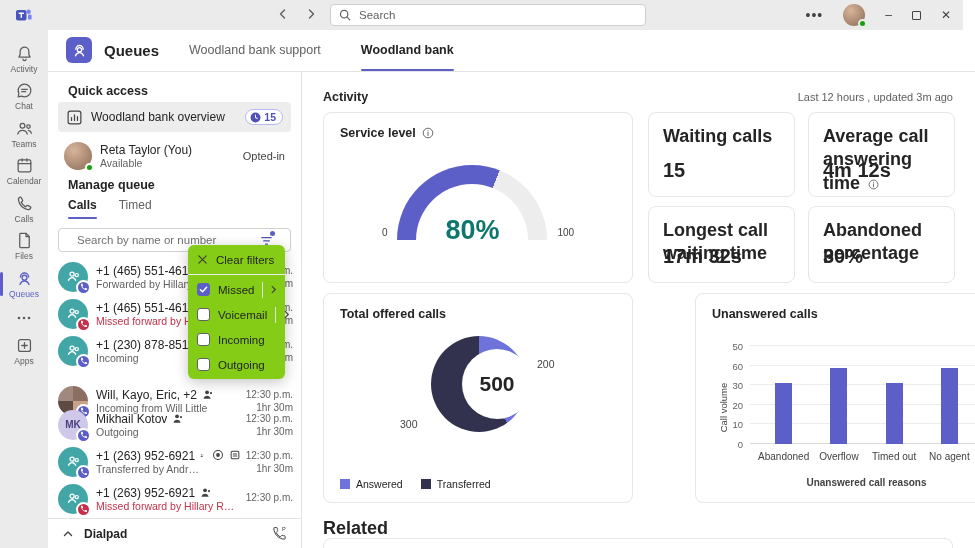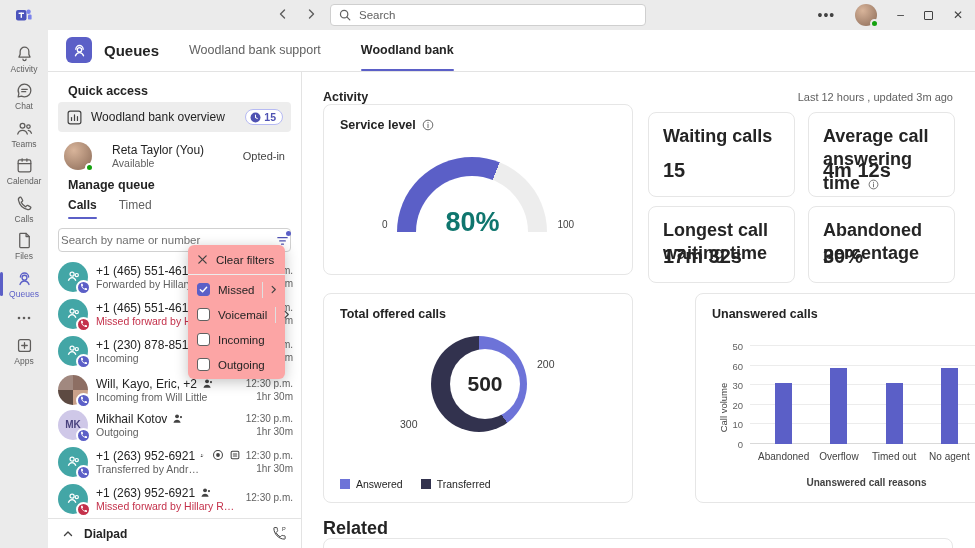--- a/index.html
+++ b/index.html
@@ -2,21 +2,21 @@
 <html><head>
 <meta charset="utf-8">
 <style>
   html,body{margin:0;padding:0;background:#dcdcdc;}
   *{box-sizing:border-box;}
   #root{
     position:relative;width:975px;height:548px;background:#fff;overflow:hidden;
     font-family:"Liberation Sans","DejaVu Sans",sans-serif;color:#242424;
   }
   
-  .titlebar{position:absolute;top:0;left:0;right:0;height:46px;background:#ebebeb;}
+  .titlebar{position:absolute;top:0;left:0;right:12px;height:46px;background:#ebebeb;}
   .tb-logo{position:absolute;left:16px;top:7px;width:16px;height:16px;}
   .tb-nav{position:absolute;left:276px;top:7px;display:flex;gap:14px;align-items:center;}
   .tb-chev{width:14px;height:14px;display:flex;align-items:center;justify-content:center;cursor:pointer;}
   .tb-search{position:absolute;left:330px;top:4px;width:316px;height:22px;background:#fff;border:1px solid #cfcfcf;border-radius:4px;display:flex;align-items:center;padding:0 8px;gap:6px;}
   .tb-search input{border:none;outline:none;flex:1;font-size:11.5px;color:#242424;background:transparent;font-family:inherit;}
   .tb-search input::placeholder{color:#616161;}
   .tb-right{position:absolute;right:12px;top:0;height:30px;display:flex;align-items:center;gap:20px;}
   .tb-more{font-size:14px;color:#424242;letter-spacing:1px;cursor:pointer;}
   .tb-avatar{position:relative;width:22px;height:22px;border-radius:50%;background:radial-gradient(circle at 35% 30%,#d8b49a,#8a6a57);cursor:pointer;}
   .presence{position:absolute;right:-2px;bottom:-2px;width:9px;height:9px;border-radius:50%;background:#13a10e;border:2px solid #ebebeb;}
@@ -38,32 +38,32 @@
   .rail-item.active .rlabel{color:#5b5fc7;}
   .rail-item.active::before{content:"";position:absolute;left:0;top:7px;bottom:7px;width:2.5px;border-radius:2px;background:#5b5fc7;}
   .rail-more{height:30px;}
   
   .queue-panel{position:absolute;top:72px;left:48px;bottom:0;width:254px;background:#fff;border-right:1px solid #e3e3e3;}
   .qp-sect{position:absolute;left:20px;font-size:12.5px;font-weight:700;color:#242424;}
   .qp-overview{position:absolute;left:10px;right:10px;top:30px;height:30px;background:#ededed;border-radius:4px;display:flex;align-items:center;padding:0 8px;gap:8px;cursor:pointer;}
   .qp-overview .olabel{flex:1;font-size:12px;color:#242424;}
   .qp-badge{display:flex;align-items:center;gap:3px;padding:1px 6px 1px 4px;border:1px solid #b6baf3;border-radius:999px;background:#fff;}
   .qp-badge .bnum{font-size:10.5px;font-weight:700;color:#4f52b2;}
-  .agent-row{position:absolute;left:10px;right:10px;top:66px;height:36px;display:flex;align-items:center;padding:0 6px;gap:20px;cursor:pointer;}
+  .agent-row{position:absolute;left:10px;right:10px;top:66px;height:36px;display:flex;align-items:center;padding:0 6px;gap:8px;cursor:pointer;}
   .agent-avatar{position:relative;width:28px;height:28px;border-radius:50%;background:radial-gradient(circle at 35% 30%,#d8b49a,#8a6a57);flex:none;}
   .agent-avatar .presence{border-color:#fff;}
   .agent-texts{flex:1;min-width:0;}
   .agent-name{font-size:12px;color:#242424;}
   .agent-status{font-size:10.5px;color:#616161;}
   .agent-optin{font-size:11px;color:#424242;}
   .qp-tabs{position:absolute;left:20px;top:126px;display:flex;gap:22px;}
   .qp-tab{position:relative;font-size:12px;color:#616161;padding-bottom:7px;cursor:pointer;}
   .qp-tab.active{color:#242424;font-weight:700;}
   .qp-tab.active::after{content:"";position:absolute;left:0;right:0;bottom:0;height:2px;border-radius:2px;background:#5b5fc7;}
-  .qp-search{position:absolute;left:10px;right:10px;top:156px;height:24px;border:1px solid #d1d1d1;border-radius:4px;display:flex;align-items:center;padding:0 0;gap:6px;background:#fff;}
+  .qp-search{position:absolute;left:10px;right:10px;top:156px;height:24px;border:1px solid #d1d1d1;border-radius:4px;display:flex;align-items:center;padding:0 16px;gap:6px;background:#fff;}
   .qp-search input{border:none;outline:none;flex:1;font-size:11.5px;background:transparent;font-family:inherit;color:#242424;}
   .qp-search input::placeholder{color:#707070;}
   .filter-btn{position:relative;width:16px;height:16px;display:flex;align-items:center;justify-content:center;cursor:pointer;flex:none;}
   .filter-dot{position:absolute;right:-1px;top:-1px;width:5px;height:5px;border-radius:50%;background:#5b5fc7;}
   .call-list{position:absolute;left:0;right:0;top:186px;bottom:30px;overflow:hidden;}
   .call-row{position:absolute;left:10px;right:8px;height:37px;display:flex;align-items:center;gap:8px;cursor:pointer;}
   .cl-avatar{position:relative;width:30px;height:30px;border-radius:50%;flex:none;display:flex;align-items:center;justify-content:center;}
   .cl-avatar.teal{background:#43a6a6;}
   .cl-avatar.photo-group{background:conic-gradient(#8d6e63 0 25%,#c9a18a 0 50%,#5d4a42 0 75%,#a1887f 0);}
   .cl-avatar.initials{background:#cfc8e8;font-size:10px;font-weight:700;color:#49427e;}
@@ -74,21 +74,21 @@
   .cl-title{font-size:12px;color:#242424;white-space:nowrap;display:flex;align-items:center;gap:5px;}
   .cl-sub{font-size:10.5px;color:#616161;white-space:nowrap;overflow:hidden;text-overflow:ellipsis;}
   .cl-sub.missed{color:#c4314b;}
   .cl-right{text-align:right;flex:none;}
   .cl-timeline{display:flex;align-items:center;gap:5px;justify-content:flex-end;}
   .cl-time{font-size:10px;color:#616161;}
   .cl-dur{font-size:10px;color:#616161;margin-top:2px;}
   .dialpad{position:absolute;left:0;right:0;bottom:0;height:30px;border-top:1px solid #e3e3e3;display:flex;align-items:center;padding:0 14px;gap:10px;cursor:pointer;background:#fff;}
   .dialpad-label{flex:1;font-size:12px;font-weight:700;color:#242424;}
   
-  .fmenu{position:absolute;left:188px;top:245px;width:97px;background:#fca5a5;border-radius:6px;box-shadow:0 3px 14px rgba(0,0,0,.24);z-index:50;padding:2px 0;}
+  .fmenu{position:absolute;left:188px;top:245px;width:97px;background:#84cc16;border-radius:6px;box-shadow:0 3px 14px rgba(0,0,0,.24);z-index:50;padding:2px 0;}
   .fitem{height:25px;display:flex;align-items:center;padding:0 9px;gap:8px;font-size:11.5px;color:#242424;cursor:pointer;}
   .fdivider{height:1px;background:#ececec;margin:2px 0;}
   .cbx{width:13px;height:13px;border:1.4px solid #616161;border-radius:3px;flex:none;display:flex;align-items:center;justify-content:center;background:#fff;}
   .cbx svg{display:none;}
   .cbx.checked{background:#5b5fc7;border-color:#5b5fc7;}
   .cbx.checked svg{display:block;}
   .flabel{flex:1;}
   .fsub{display:flex;align-items:center;gap:6px;border-left:1px solid #e0e0e0;padding-left:6px;height:16px;}
   
   .main{position:absolute;top:72px;left:302px;right:0;bottom:0;background:#fff;overflow:hidden;}
@@ -102,21 +102,21 @@
   .gauge-arc{position:absolute;left:0;top:0;width:150px;height:150px;border-radius:50%;}
   .gauge-hole{position:absolute;left:19px;top:19px;width:112px;height:112px;border-radius:50%;background:#fff;}
   .gauge-value{position:absolute;left:0;right:0;bottom:-6px;text-align:center;font-size:27px;font-weight:700;color:#0f766e;}
   .gauge-minmax{font-size:10px;color:#424242;padding-bottom:2px;}
   
   .kpi-label{position:absolute;left:14px;top:12px;right:12px;font-size:18px;font-weight:700;line-height:1.3;display:inline;}
   .kpi-value{position:absolute;left:14px;bottom:14px;font-size:20px;font-weight:700;}
   
   .donut-wrap{position:absolute;left:0;top:42px;width:310px;height:130px;}
   .donut{position:absolute;left:107px;top:0;width:96px;height:96px;border-radius:50%;}
-  .donut-hole{position:absolute;left:19px;top:13px;width:70px;height:70px;border-radius:50%;background:#fff;display:flex;align-items:center;justify-content:center;font-size:21px;font-weight:700;}
+  .donut-hole{position:absolute;left:31px;top:13px;width:70px;height:70px;border-radius:50%;background:#fff;display:flex;align-items:center;justify-content:center;font-size:21px;font-weight:700;}
   .donut-label{position:absolute;font-size:10.5px;color:#424242;}
   .dl-200{left:213px;top:22px;}
   .dl-300{left:76px;top:82px;}
   .legend{position:absolute;left:16px;bottom:12px;display:flex;gap:18px;align-items:center;}
   .leg-item{display:flex;align-items:center;gap:6px;font-size:10.5px;color:#242424;}
   .leg-swatch{width:10px;height:10px;flex:none;}
   
   .bar-plot{position:absolute;left:54px;right:18px;top:52px;bottom:58px;}
   .grid-layer{position:absolute;inset:0;}
   .gridline{position:absolute;left:0;right:0;height:1px;background:#ececec;}
@@ -413,21 +413,21 @@
           <div class="cl-sub">Incoming</div>
         </div>
         <div class="cl-right">
           <div class="cl-timeline">
               <span class="cl-time">12:30 p.m.</span>
             </div>
           <div class="cl-dur">1hr 30m</div>
         </div>
       </div>
 
-      <div class="call-row" style="top:113px;justify-content:center;">
+      <div class="call-row" style="top:124px;justify-content:center;">
         <div class="cl-avatar photo-group">
           <span class="cbadge purple">
               <svg width="8" height="8" viewBox="0 0 24 24" fill="#fff">
                 <path d="M6.6 10.8a15 15 0 0 0 6.6 6.6l2.2-2.2a1 1 0 0 1 1-.2c1.1.4 2.3.6 3.6.6a1 1 0 0 1 1 1V20a1 1 0 0 1-1 1C11 21 3 13 3 3.5a1 1 0 0 1 1-1h3.4a1 1 0 0 1 1 1c0 1.3.2 2.5.6 3.6a1 1 0 0 1-.2 1l-2.2 2.2Z"></path>
               </svg>
             </span>
         </div>
         <div class="cl-texts">
           <div class="cl-title">
               <span>Will, Kayo, Eric, +2</span>
@@ -599,21 +599,21 @@
     <div class="fitem">
       <span class="cbx"></span>
       <span class="flabel">Outgoing</span>
     </div>
   </div>
 
   <div class="main">
     <div class="m-title">Activity</div>
     <div class="m-updated">Last 12 hours , updated 3m ago</div>
 
-    <div class="card" style="left:21px;top:32px;width:310px;height:171px;">
+    <div class="card" style="left:21px;top:40px;width:310px;height:171px;">
       <div class="card-title">
         <span>Service level</span>
         <svg width="12" height="12" viewBox="0 0 14 14" fill="none" stroke="#616161" stroke-width="1.1">
             <circle cx="7" cy="7" r="5.6"></circle>
             <line x1="7" y1="6.2" x2="7" y2="10" stroke-linecap="round"></line>
             <circle cx="7" cy="4.2" r="0.7" fill="#616161" stroke="none"></circle>
           </svg>
       </div>
       <div class="gauge-area">
         <span class="gauge-minmax">0</span>

